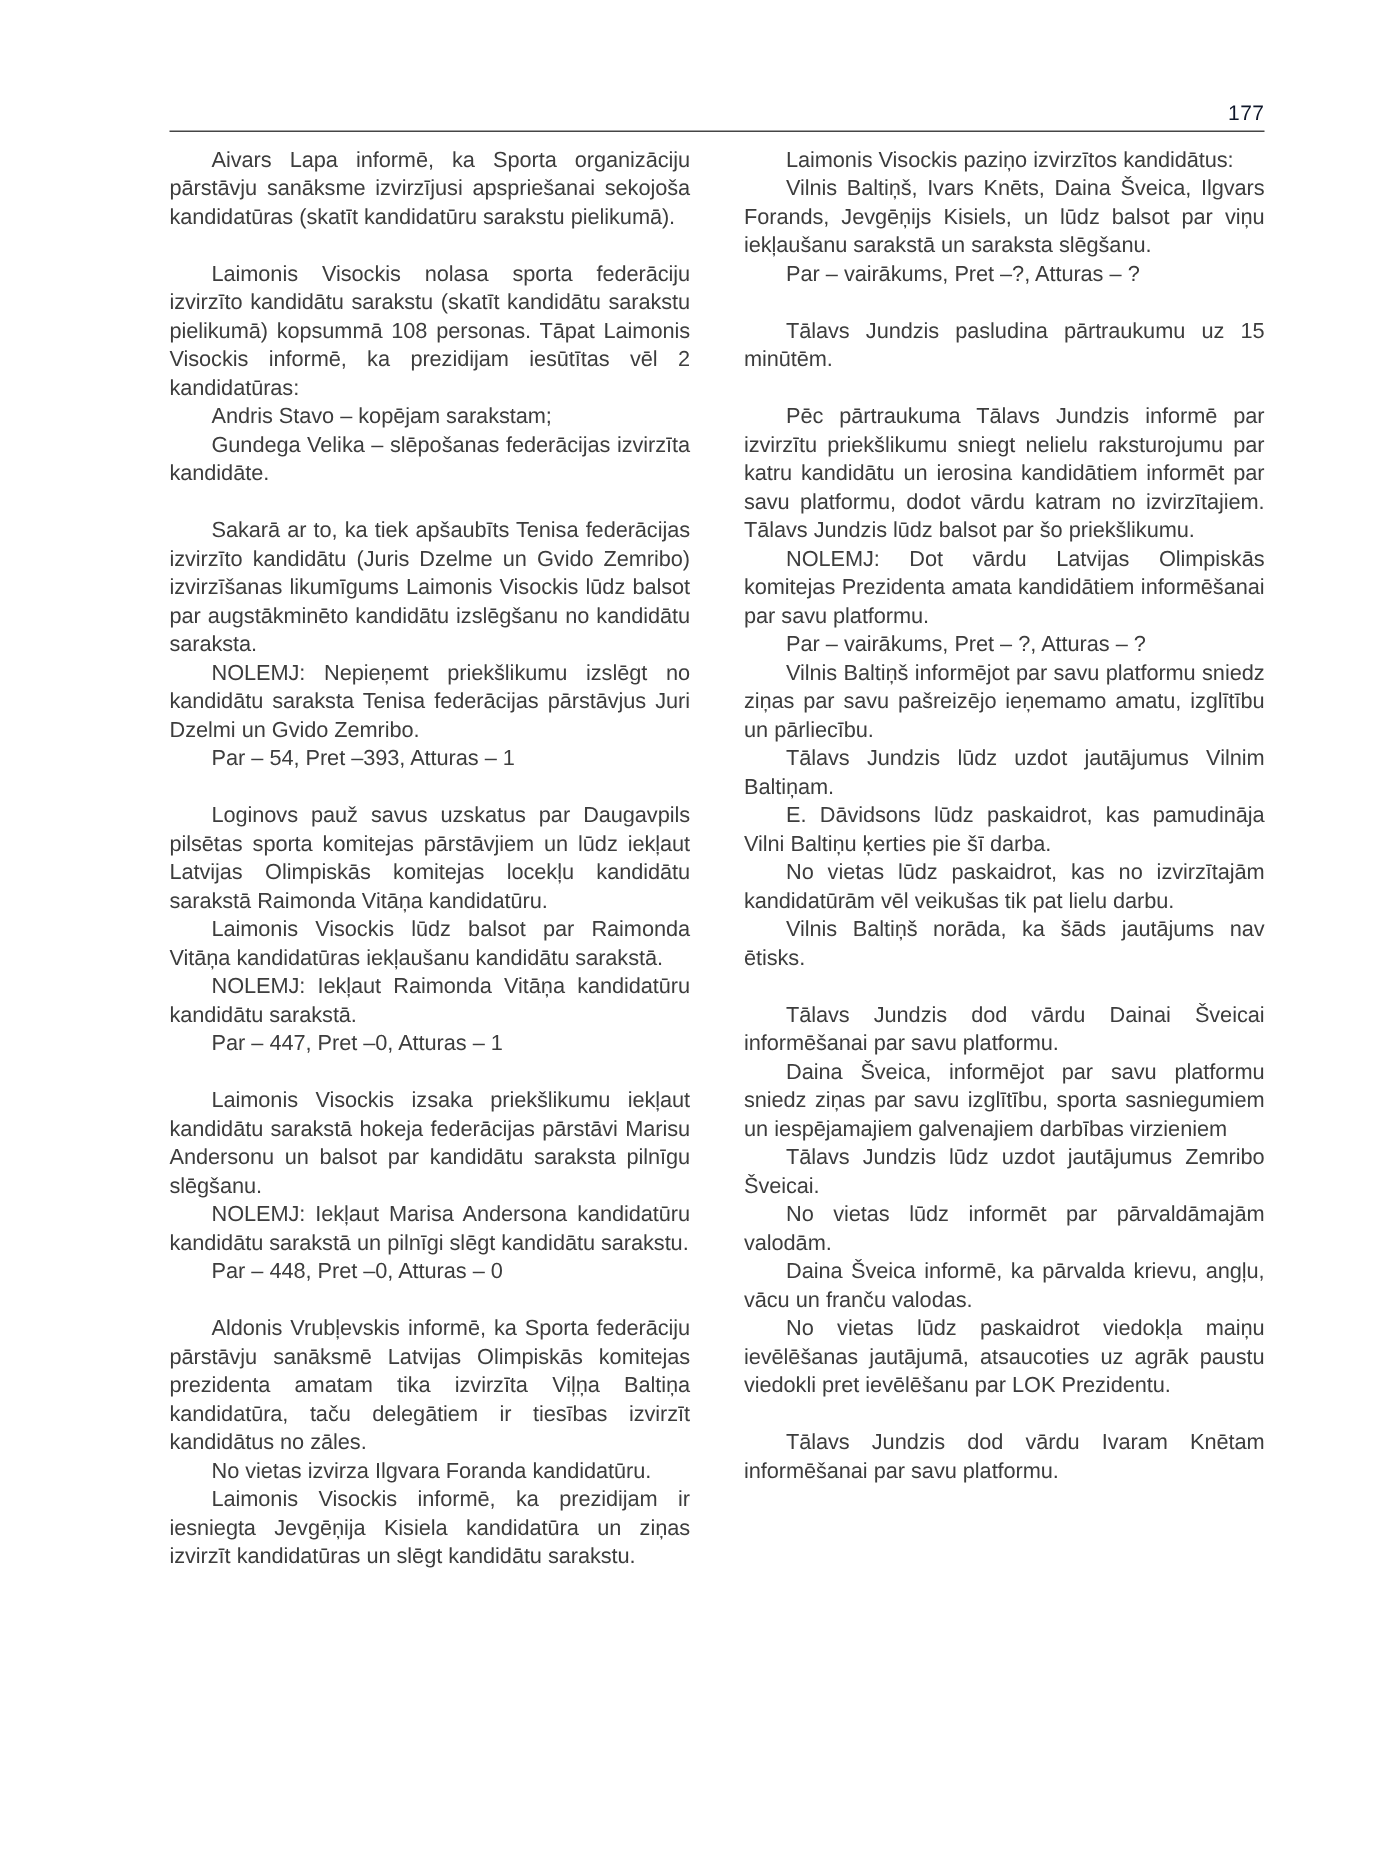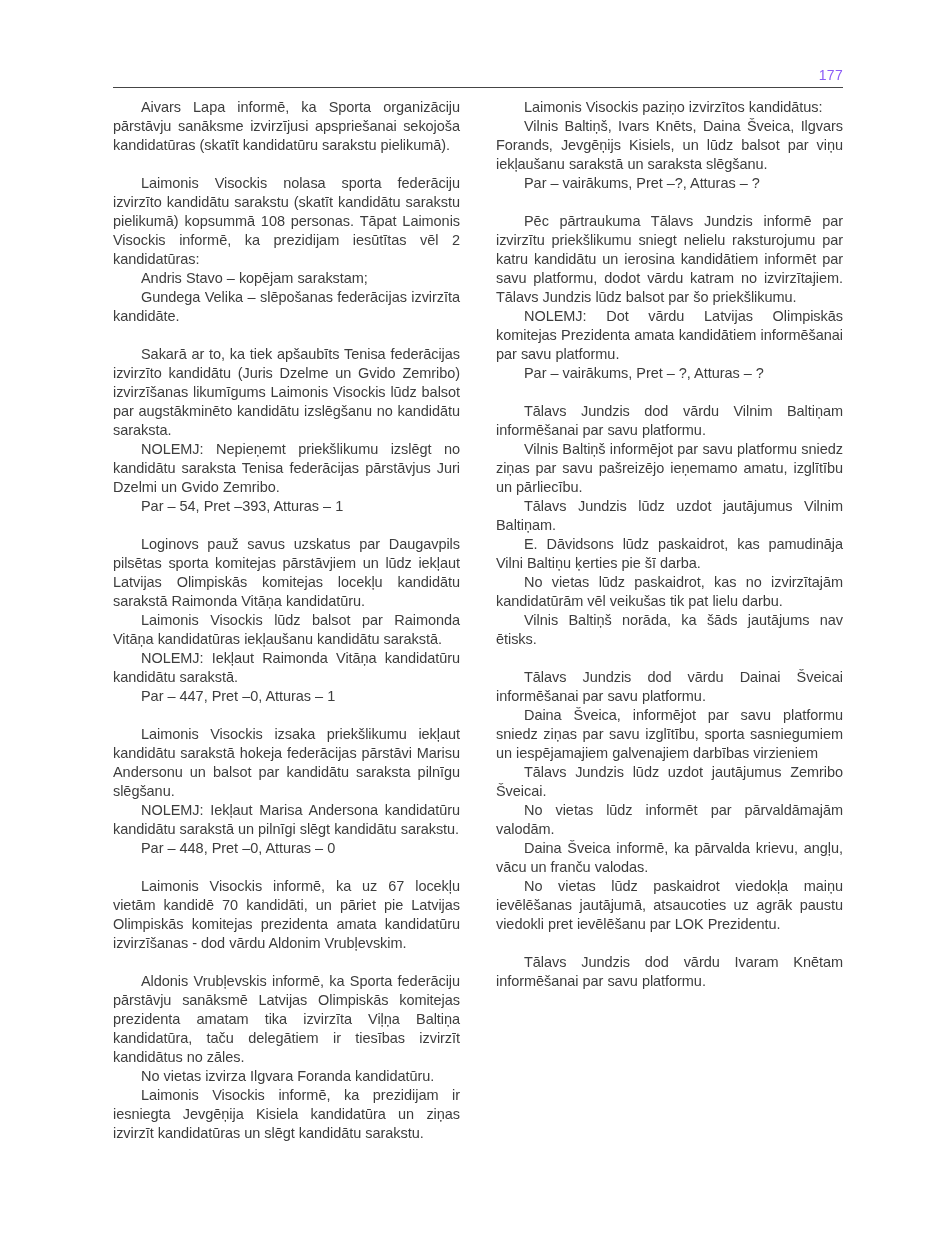--- a/index.html
+++ b/index.html
@@ -20,21 +20,21 @@
     left: 113px;
     top: 0;
     width: 730px;
   }
   .page-number {
     text-align: right;
     font-size: 14px;
     line-height: 14px;
     padding-top: 68px;
     letter-spacing: 0.3px;
-    color: #8b5cf6;
+    color: #0f172a;
   }
   .header-rule {
     border: none;
     border-top: 1.4px solid #454545;
     margin: 5px 0 0 0;
   }
   .columns {
     display: flex;
     gap: 36px;
     margin-top: 10px;
@@ -71,34 +71,33 @@
         <p class="gap">Sakarā ar to, ka tiek apšaubīts Tenisa federācijas izvirzīto kandidātu (Juris Dzelme un Gvido Zemribo) izvirzīšanas likumīgums Laimonis Visockis lūdz balsot par augstākminēto kandidātu izslēgšanu no kandidātu saraksta.</p>
         <p>NOLEMJ: Nepieņemt priekšlikumu izslēgt no kandidātu saraksta Tenisa federācijas pārstāvjus Juri Dzelmi un Gvido Zemribo.</p>
         <p>Par – 54, Pret –393, Atturas – 1</p>
         <p class="gap">Loginovs pauž savus uzskatus par Daugavpils pilsētas sporta komitejas pārstāvjiem un lūdz iekļaut Latvijas Olimpiskās komitejas locekļu kandidātu sarakstā Raimonda Vitāņa kandidatūru.</p>
         <p>Laimonis Visockis lūdz balsot par Raimonda Vitāņa kandidatūras iekļaušanu kandidātu sarakstā.</p>
         <p>NOLEMJ: Iekļaut Raimonda Vitāņa kandidatūru kandidātu sarakstā.</p>
         <p>Par – 447, Pret –0, Atturas – 1</p>
         <p class="gap">Laimonis Visockis izsaka priekšlikumu iekļaut kandidātu sarakstā hokeja federācijas pārstāvi Marisu Andersonu un balsot par kandidātu saraksta pilnīgu slēgšanu.</p>
         <p>NOLEMJ: Iekļaut Marisa Andersona kandidatūru kandidātu sarakstā un pilnīgi slēgt kandidātu sarakstu.</p>
         <p>Par – 448, Pret –0, Atturas – 0</p>
-        <p class="gap">Laimonis Visockis informē, ka uz 67 locekļu vietām kandidē 70 kandidāti, un pāriet pie Latvijas Olimpiskās komitejas prezidenta amata kandidatūru izvirzīšanas - dod vārdu Aldonim Vrubļevskim.</p>
         <p class="gap">Aldonis Vrubļevskis informē, ka Sporta federāciju pārstāvju sanāksmē Latvijas Olimpiskās komitejas prezidenta amatam tika izvirzīta Viļņa Baltiņa kandidatūra, taču delegātiem ir tiesības izvirzīt kandidātus no zāles.</p>
         <p>No vietas izvirza Ilgvara Foranda kandidatūru.</p>
         <p>Laimonis Visockis informē, ka prezidijam ir iesniegta Jevgēņija Kisiela kandidatūra un ziņas izvirzīt kandidatūras un slēgt kandidātu sarakstu.</p>
       </div>
     <div class="column">
 
     <p>Laimonis Visockis paziņo izvirzītos kandidātus:</p>
         <p>Vilnis Baltiņš, Ivars Knēts, Daina Šveica, Ilgvars Forands, Jevgēņijs Kisiels, un lūdz balsot par viņu iekļaušanu sarakstā un saraksta slēgšanu.</p>
         <p>Par – vairākums, Pret –?, Atturas – ?</p>
+        <p class="gap">Tālavs Jundzis pasludina pārtraukumu uz 15 minūtēm.</p>
         <p class="gap">Pēc pārtraukuma Tālavs Jundzis informē par izvirzītu priekšlikumu sniegt nelielu raksturojumu par katru kandidātu un ierosina kandidātiem informēt par savu platformu, dodot vārdu katram no izvirzītajiem. Tālavs Jundzis lūdz balsot par šo priekšlikumu.</p>
         <p>NOLEMJ: Dot vārdu Latvijas Olimpiskās komitejas Prezidenta amata kandidātiem informēšanai par savu platformu.</p>
         <p>Par – vairākums, Pret – ?, Atturas – ?</p>
-        <p class="gap">Tālavs Jundzis dod vārdu Vilnim Baltiņam informēšanai par savu platformu.</p>
         <p>Vilnis Baltiņš informējot par savu platformu sniedz ziņas par savu pašreizējo ieņemamo amatu, izglītību un pārliecību.</p>
         <p>Tālavs Jundzis lūdz uzdot jautājumus Vilnim Baltiņam.</p>
         <p>E. Dāvidsons lūdz paskaidrot, kas pamudināja Vilni Baltiņu ķerties pie šī darba.</p>
         <p>No vietas lūdz paskaidrot, kas no izvirzītajām kandidatūrām vēl veikušas tik pat lielu darbu.</p>
         <p>Vilnis Baltiņš norāda, ka šāds jautājums nav ētisks.</p>
         <p class="gap">Tālavs Jundzis dod vārdu Dainai Šveicai informēšanai par savu platformu.</p>
         <p>Daina Šveica, informējot par savu platformu sniedz ziņas par savu izglītību, sporta sasniegumiem un iespējamajiem galvenajiem darbības virzieniem</p>
         <p>Tālavs Jundzis lūdz uzdot jautājumus Zemribo Šveicai.</p>
         <p>No vietas lūdz informēt par pārvaldāmajām valodām.</p>
         <p>Daina Šveica informē, ka pārvalda krievu, angļu, vācu un franču valodas.</p>

